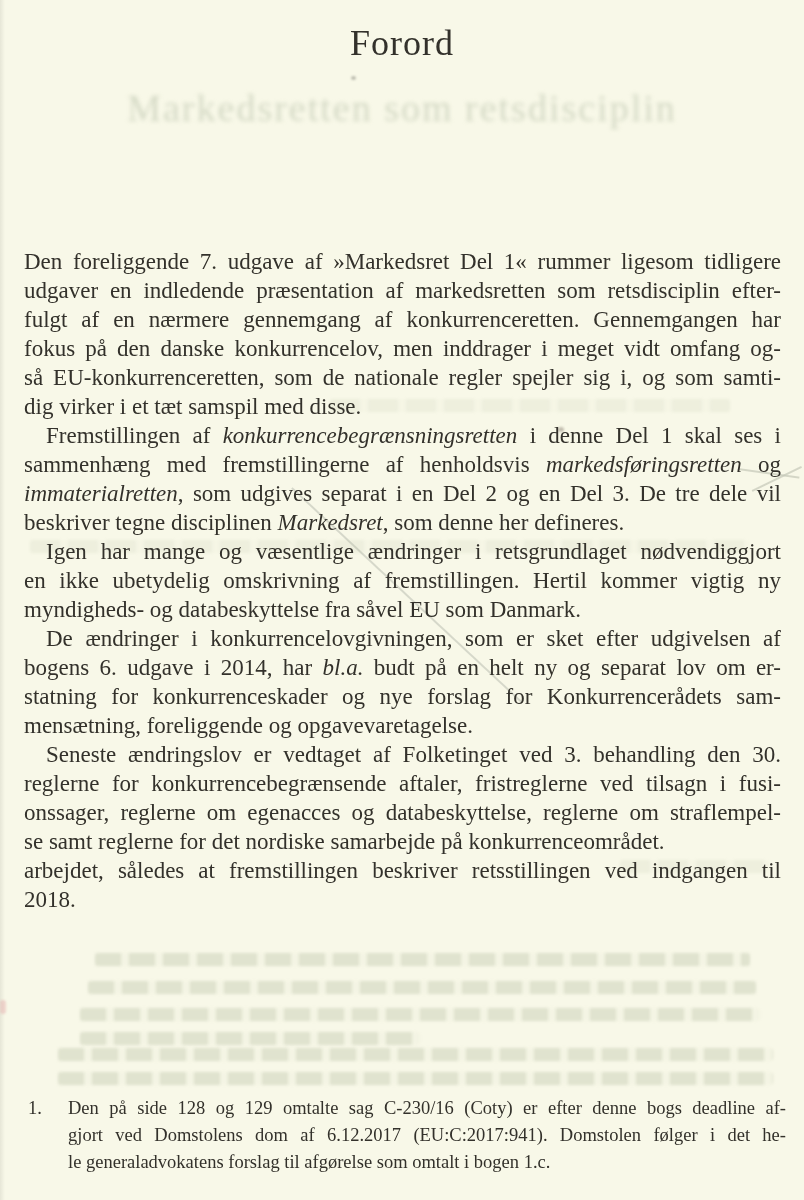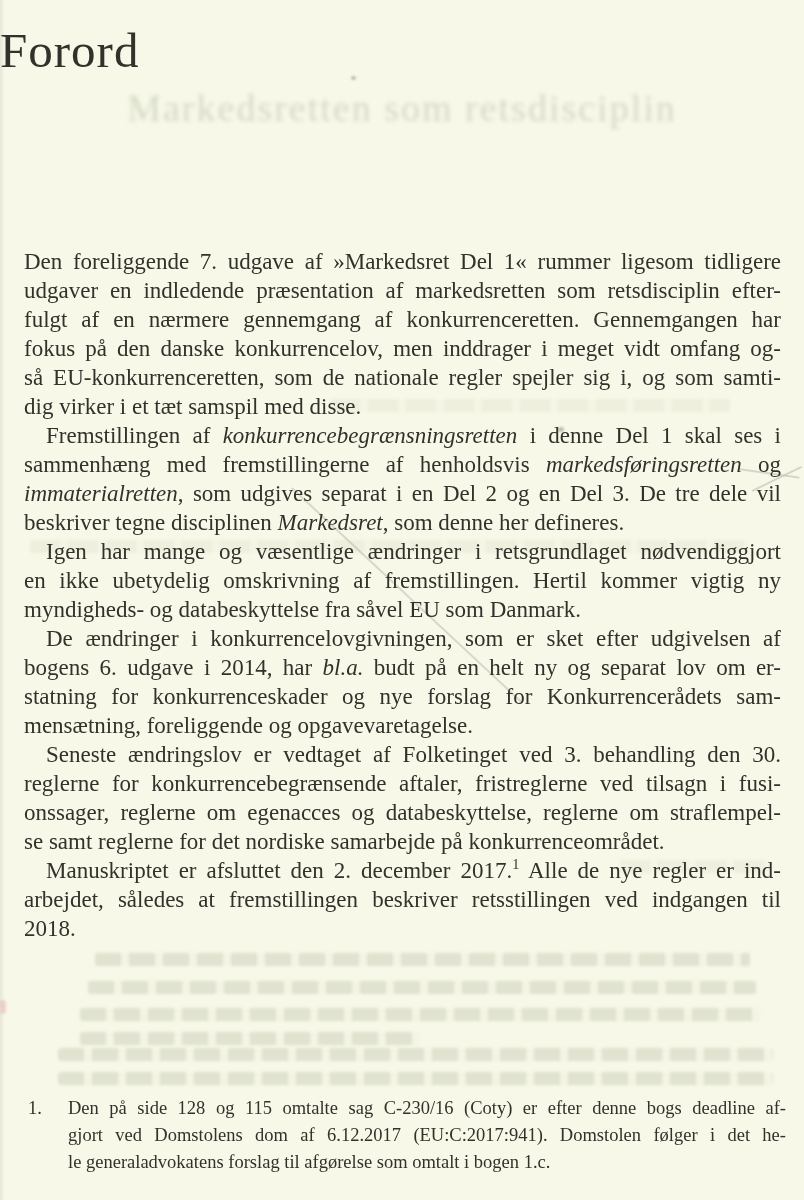--- a/index.html
+++ b/index.html
@@ -8,21 +8,21 @@
     width:804px;height:1200px;
     margin:0 auto;
     background:var(--paper,#f8f8e8);
     overflow:hidden;
     font-family:"Liberation Serif", serif;
     color:var(--ink,#33312b);
   }
   
   .page-title{
     position:absolute;top:22px;left:0;width:100%;
-    font-size:49px;letter-spacing:1px;
+    text-align:center;font-size:36px;letter-spacing:1px;
     color:var(--ink,#2c2a25);
   }
   
   .ghost-title{
     position:absolute;top:86px;left:0;width:100%;
     text-align:center;font-size:38px;letter-spacing:2px;
     color:rgba(163,175,147,0.42);
     filter:blur(2.2px);
     user-select:none;
   }
@@ -128,28 +128,27 @@
         <div class="line"><span>statning for konkurrenceskader og nye forslag for Konkurrencerådets sam-</span></div>
         <div class="line end"><span>mensætning, foreliggende og opgavevaretagelse.</span></div>
       </div>
       <div class="para">
         <div class="line indent"><span>Seneste ændringslov er vedtaget af Folketinget ved 3. behandling den 30.</span></div>
         <div class="line"><span>reglerne for konkurrencebegrænsende aftaler, fristreglerne ved tilsagn i fusi-</span></div>
         <div class="line"><span>onssager, reglerne om egenacces og databeskyttelse, reglerne om straflempel-</span></div>
         <div class="line end"><span>se samt reglerne for det nordiske samarbejde på konkurrenceområdet.</span></div>
       </div>
       <div class="para">
-        <div class="line indent"><span>Manuskriptet er afsluttet den 2. december 2017.</span><span class="sup">1</span><span> Alle de nye regler er ind-</span></div>
         <div class="line"><span>arbejdet, således at fremstillingen beskriver retsstillingen ved indgangen til</span></div>
         <div class="line end"><span>2018.</span></div>
       </div>
     </div>
 
   <div class="footnote">
     <span class="fn-marker">1.</span>
     <div class="fn-text">
-        <div class="line"><span>Den på side 128 og 115 omtalte sag C-230/16 (Coty) er efter denne bogs deadline af-</span></div>
+        <div class="line"><span>Den på side 128 og 129 omtalte sag C-230/16 (Coty) er efter denne bogs deadline af-</span></div>
         <div class="line"><span>gjort ved Domstolens dom af 6.12.2017 (EU:C:2017:941). Domstolen følger i det he-</span></div>
         <div class="line end"><span>le generaladvokatens forslag til afgørelse som omtalt i bogen 1.c.</span></div>
       </div>
   </div>
 
 </div>
 
 </body></html>

